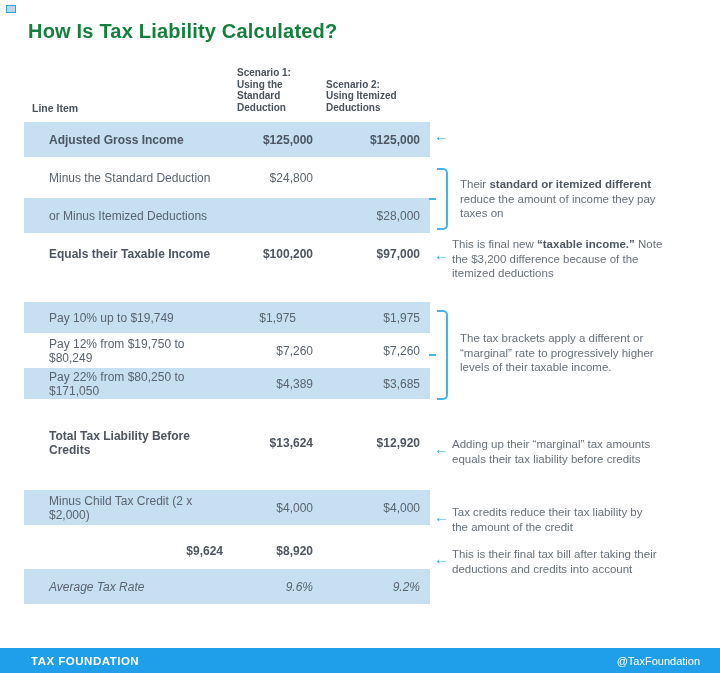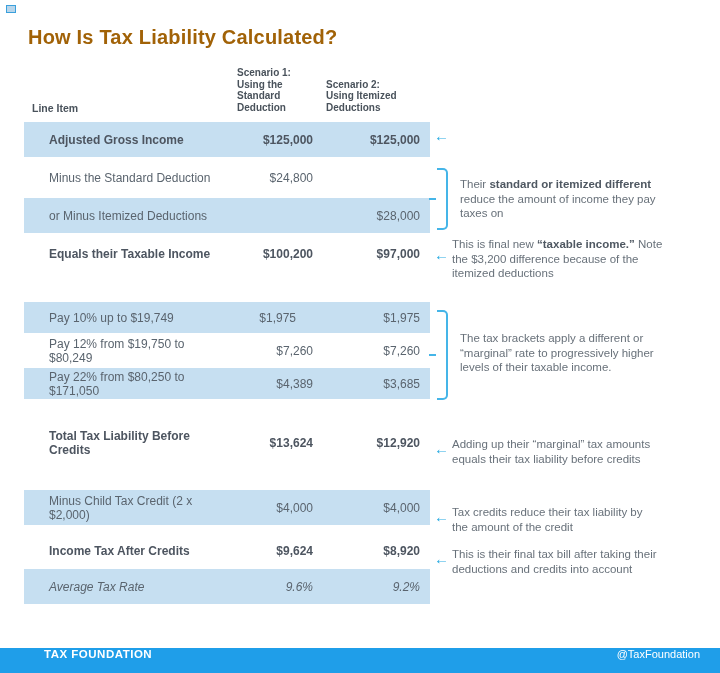--- a/index.html
+++ b/index.html
@@ -2,22 +2,22 @@
 <html><head>
 <meta charset="utf-8">
 <style>
   * { margin:0; padding:0; box-sizing:border-box; }
   body { background:#ffffff; font-family:"Liberation Sans","DejaVu Sans",sans-serif; }
   .page { position:relative; width:720px; height:673px; background:#ffffff; overflow:hidden; }
 
   .corner-artifact { position:absolute; left:6px; top:5px; width:10px; height:8px;
     background:#b9d6eb; border:1px solid #3aa0dc; }
 
-  .title { position:absolute; left:28px; top:26px; font-size:20px; font-weight:bold;
-    color:#a16207; letter-spacing:.2px; }
+  .title { position:absolute; left:28px; top:20px; font-size:20px; font-weight:bold;
+    color:#15803d; letter-spacing:.2px; }
 
   .table { position:absolute; left:24px; top:62px; width:406px; display:flex; flex-direction:column; }
   .thead { display:grid; grid-template-columns:1fr 90px 107px; padding:0 10px 0 8px;
     align-items:end; height:52px; margin-bottom:8px; }
   .th { font-size:10px; font-weight:bold; color:#49525b; line-height:1.18; }
   .th.c { text-align:left; white-space:pre-line; }
   .th1 { transform:translateX(14px); }
   .th2 { transform:translateX(13px); }
   .th-line { font-size:10.5px; }
 
@@ -47,21 +47,21 @@
   .anno-5 .arw, .anno-6 .arw, .anno-7 .arw { margin-top:4px; }
 
   .bk { position:absolute; left:437px; width:11px; border:2px solid #45b5e8; border-left:none;
     border-radius:0 5px 5px 0; }
   .bk::after { content:""; position:absolute; left:-8px; top:50%; margin-top:-1px;
     width:7px; height:2px; background:#45b5e8; }
   .bk-1 { top:168px; height:62px; }
   .bk-2 { top:310px; height:90px; }
 
   .footer { position:absolute; left:0; bottom:0; width:720px; height:25px; background:#1f9ee9;
-    display:flex; justify-content:space-between; align-items:flex-start; padding:0 20px 0 44px; }
+    display:flex; justify-content:space-between; align-items:center; padding:0 20px 0 31px; }
   .footer .brand { color:#ffffff; font-size:11.5px; font-weight:bold; letter-spacing:.5px; }
   .footer .handle { color:#ffffff; font-size:11px; }
 </style>
 </head>
 <body>
 
 <div class="page">
 
   <div class="corner-artifact"></div>
 
@@ -127,21 +127,20 @@
     <span class="cell num">$12,920</span>
   </div>
 
   <div class="row shaded mt30">
     <span class="cell label">Minus Child Tax Credit (2 x $2,000)</span>
     <span class="cell num">$4,000</span>
     <span class="cell num">$4,000</span>
   </div>
 
   <div class="row emph mt8">
-    <span class="cell label">Income Tax After Credits</span>
     <span class="cell num">$9,624</span>
     <span class="cell num">$8,920</span>
   </div>
 
   <div class="row shaded mtn2">
     <span class="cell label">Average Tax Rate</span>
     <span class="cell num">9.6%</span>
     <span class="cell num">9.2%</span>
   </div>
 </div>

